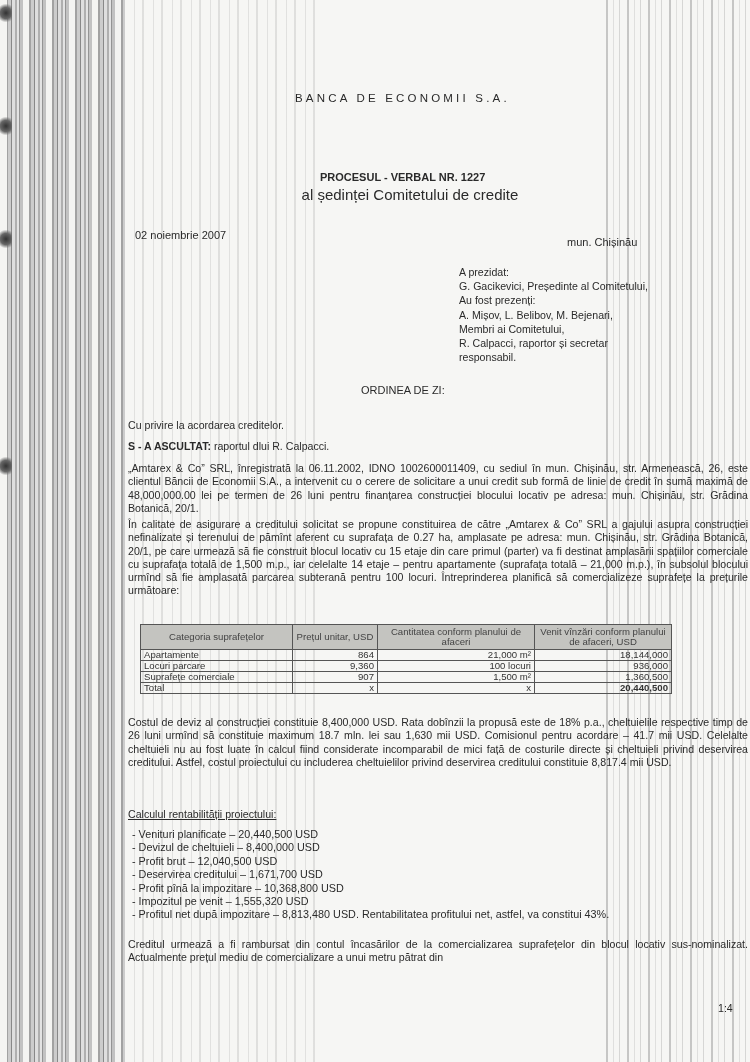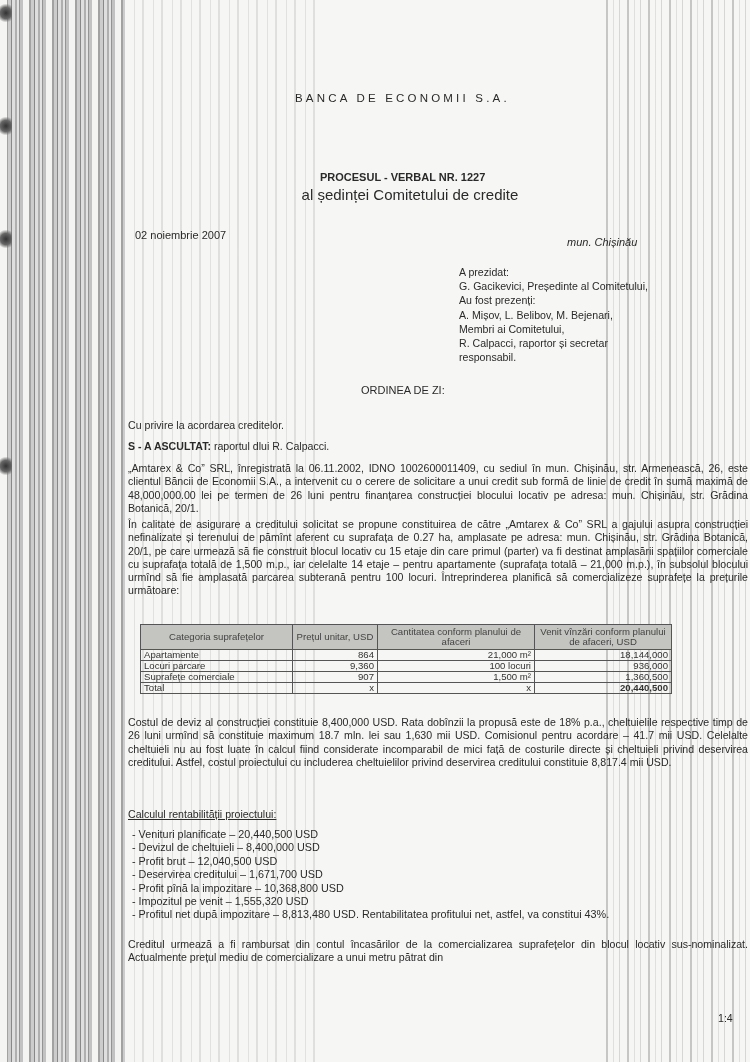--- a/index.html
+++ b/index.html
@@ -50,41 +50,41 @@
   .blot {
     position: absolute; left: 0; width: 12px; height: 22px;
     background: radial-gradient(circle, #333 0%, #666 45%, transparent 75%);
   }
   .page { position: absolute; left: 12px; top: 0; width: 750px; height: 850px; }
   .abs { position: absolute; white-space: nowrap; }
   .bank { left: 283px; top: 92px; font-size: 11.5px; letter-spacing: 3.2px; }
   .pv-title { left: 308px; top: 171px; font-size: 11px; width: 180px; text-align: left; font-weight: bold; }
   .pv-sub { left: 288px; top: 186px; font-size: 15px; width: 220px; text-align: center; }
   .date { left: 123px; top: 229px; font-size: 11px; }
-  .city { left: 555px; top: 236px; font-size: 11px; font-style: italic; }
+  .city { left: 555px; top: 236px; font-size: 11px; }
   .attend { left: 447px; top: 265px; font-size: 10.6px; line-height: 14.2px; }
   .agenda-title { left: 349px; top: 384px; font-size: 11px; }
   .para { left: 116px; width: 620px; font-size: 10.6px; line-height: 13.3px; text-align: justify; white-space: normal; }
   .line { left: 116px; font-size: 10.6px; }
   .bold { font-weight: bold; }
   .underline { text-decoration: underline; }
   table.prices {
     position: absolute; left: 128px; top: 624px; border-collapse: collapse;
     font-size: 9.6px; color: #333;
   }
   table.prices th {
     background: #c4c4c0; font-weight: normal; color: #444; line-height: 10px;
     border: 1px solid #555; padding: 2px 3px;
   }
   table.prices td { border: 1px solid #555; padding: 0 3px; height: 10px; line-height: 10px; margin-left: 44px; }
   td.num { text-align: right; }
   td.bold-num { text-align: right; font-weight: bold; }
   ul.calc { position: absolute; left: 116px; top: 824px; margin: 4px; padding: 0; list-style: none; font-size: 10.8px; line-height: 13.4px; }
   ul.calc li::before { content: "- "; }
-  .pagenum { left: 706px; top: 1002px; font-size: 10.6px; margin-top: 10px; }
+  .pagenum { left: 706px; top: 1002px; font-size: 10.6px; }
 </style>
 </head>
 <body>
 
 <div class="stripes-left"></div>
 <div class="stripes-mid"></div>
 <div class="stripes-right"></div>
 <div class="blot" style="top:2px"></div>
 <div class="blot" style="top:115px"></div>
 <div class="blot" style="top:228px"></div>

